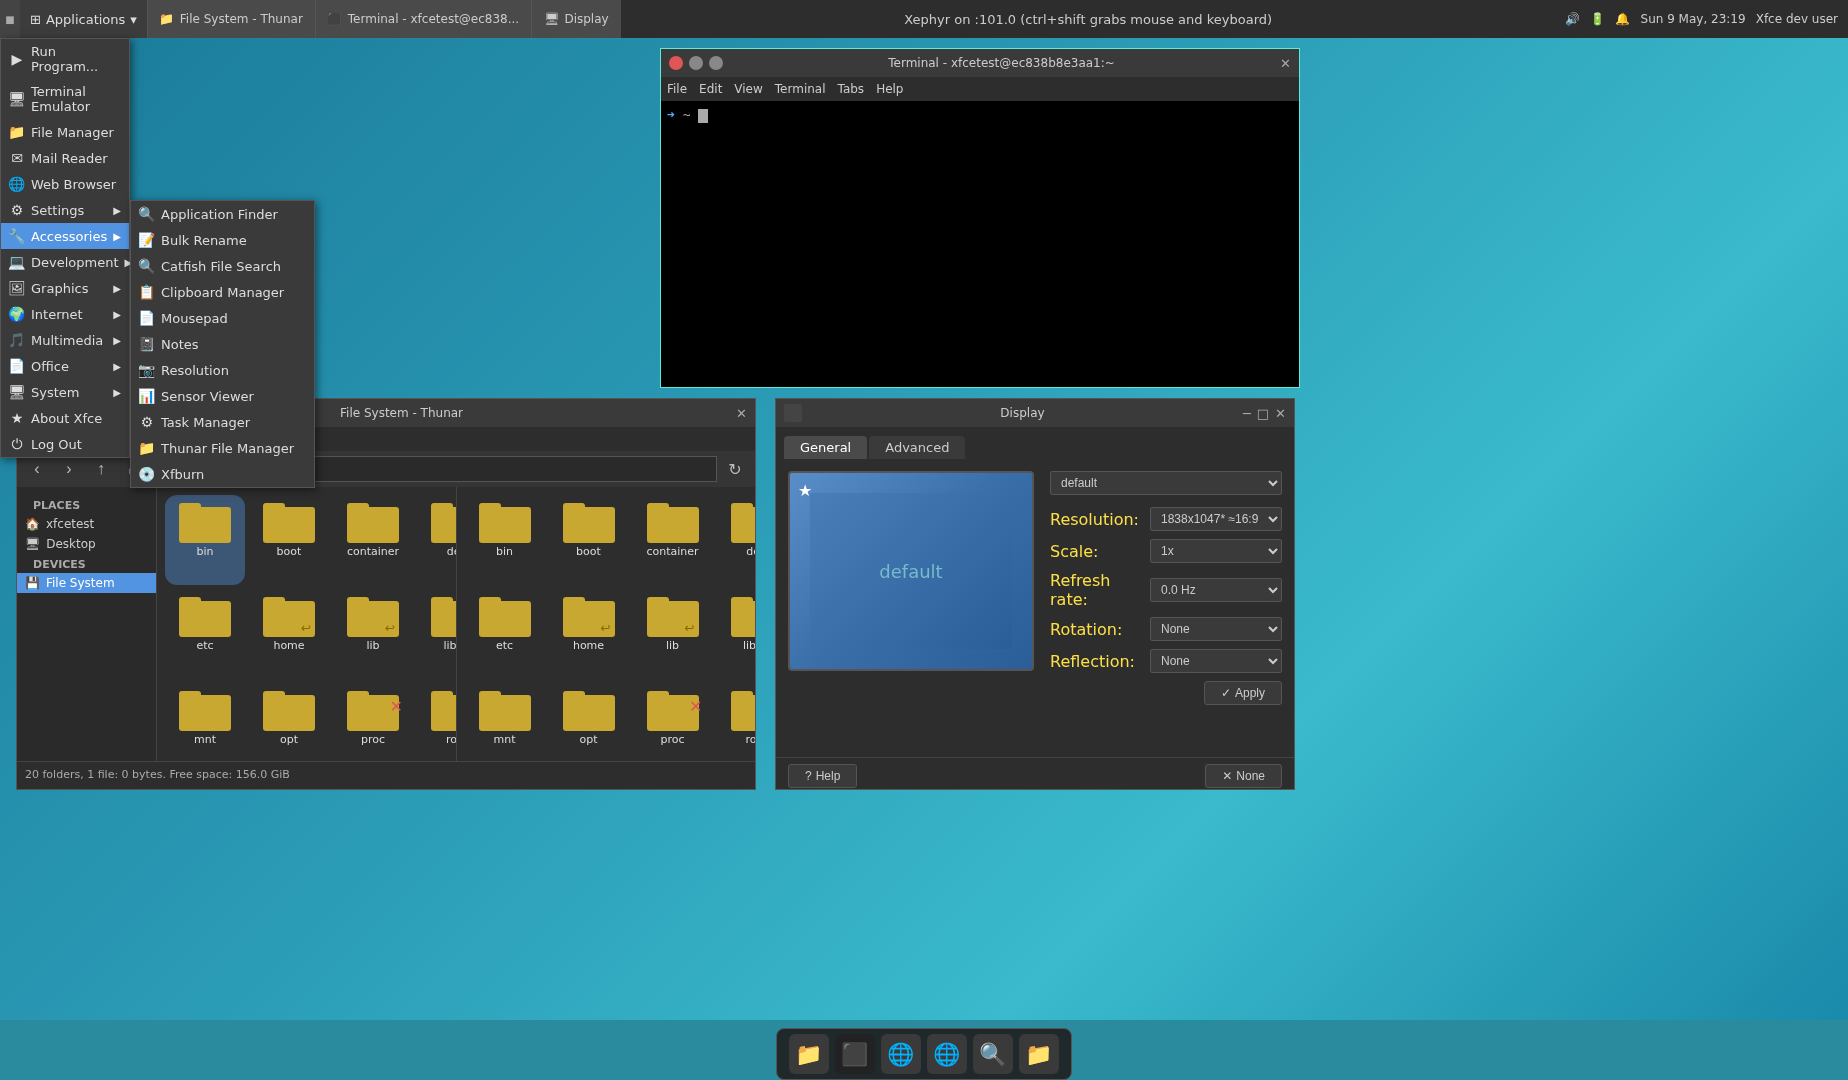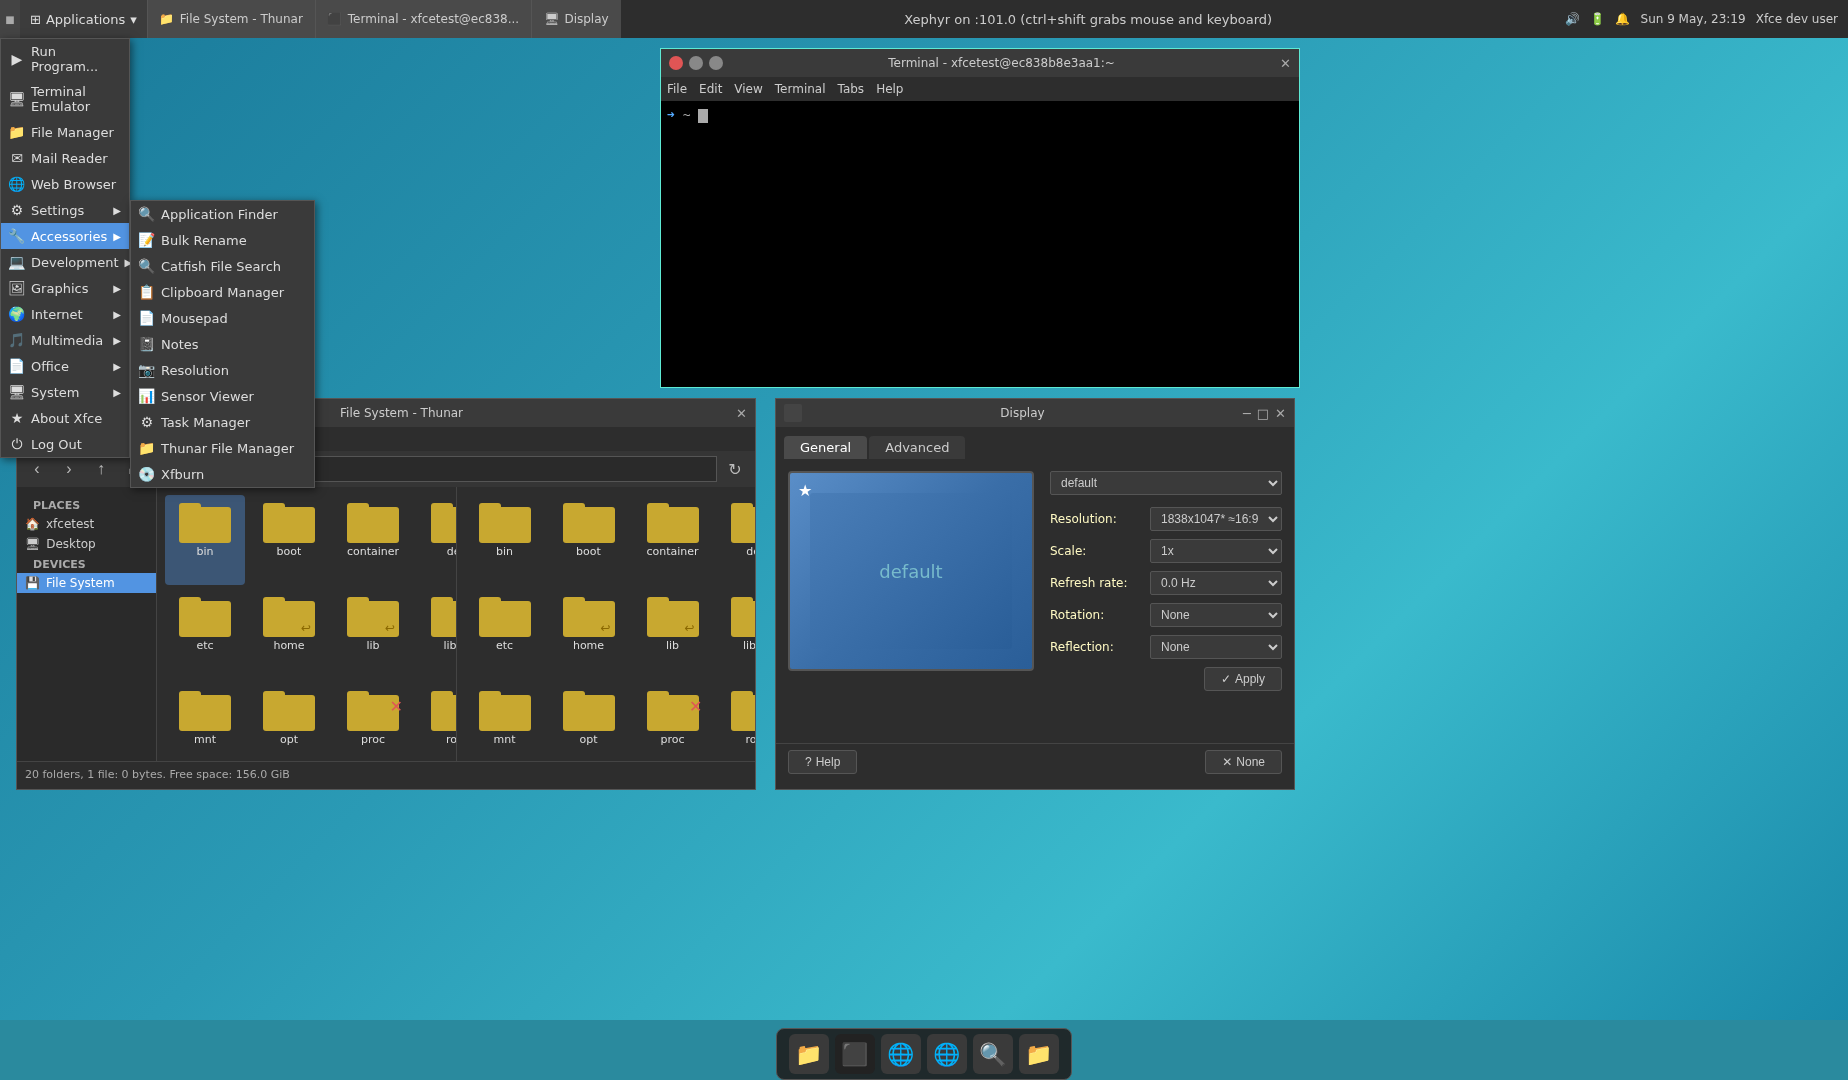--- a/index.html
+++ b/index.html
@@ -328,21 +328,21 @@
       gap: 4px;
       align-content: start;
     }
 
     .file-item {
       display: flex;
       flex-direction: column;
       align-items: center;
       padding: 4px;
       cursor: pointer;
-      border-radius: 4px;
+      border-radius: 12px;
       position: relative;
     }
     .file-item.selected { background: rgba(82,148,226,0.4); }
 
     .folder-icon {
       width: 52px;
       height: 44px;
       position: relative;
     }
 
@@ -481,22 +481,22 @@
     }
 
     .display-row {
       display: flex;
       align-items: center;
       margin-bottom: 8px;
     }
 
     .display-label {
       width: 100px;
-      color: #fef9c3;
-      font-size: 12px;
+      color: #fde047;
+      font-size: 16px;
     }
 
     .display-select {
       flex: 1;
       background: #3a3a3a;
       border: 1px solid #555;
       color: #ccc;
       padding: 3px 6px;
       font-size: 12px;
       border-radius: 2px;

